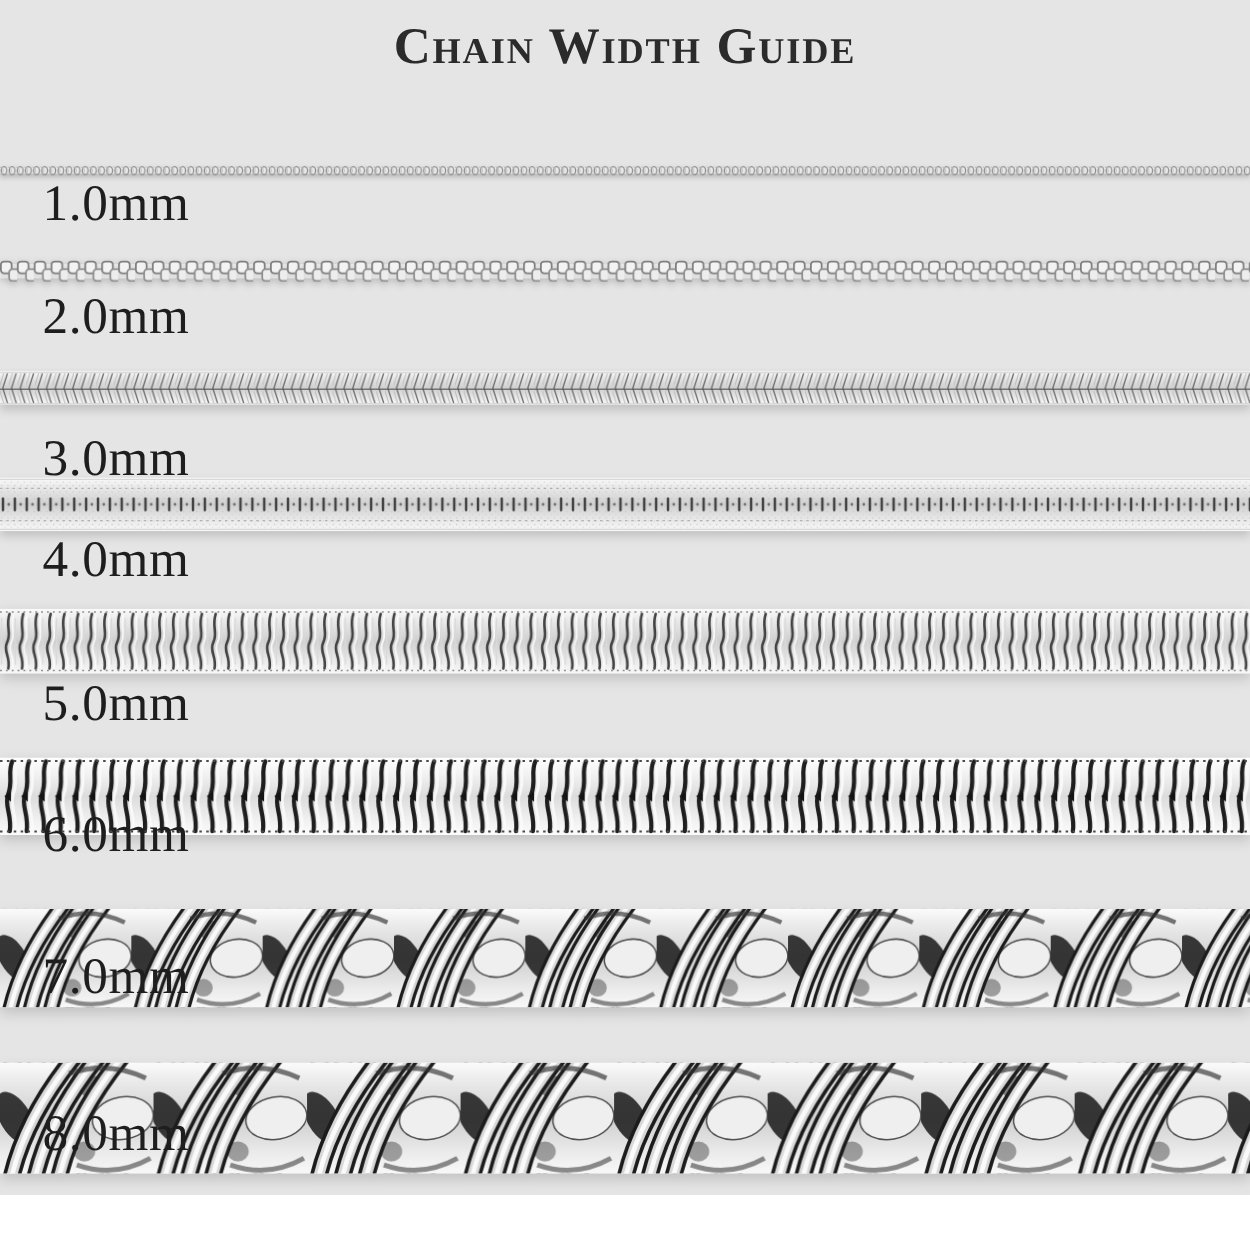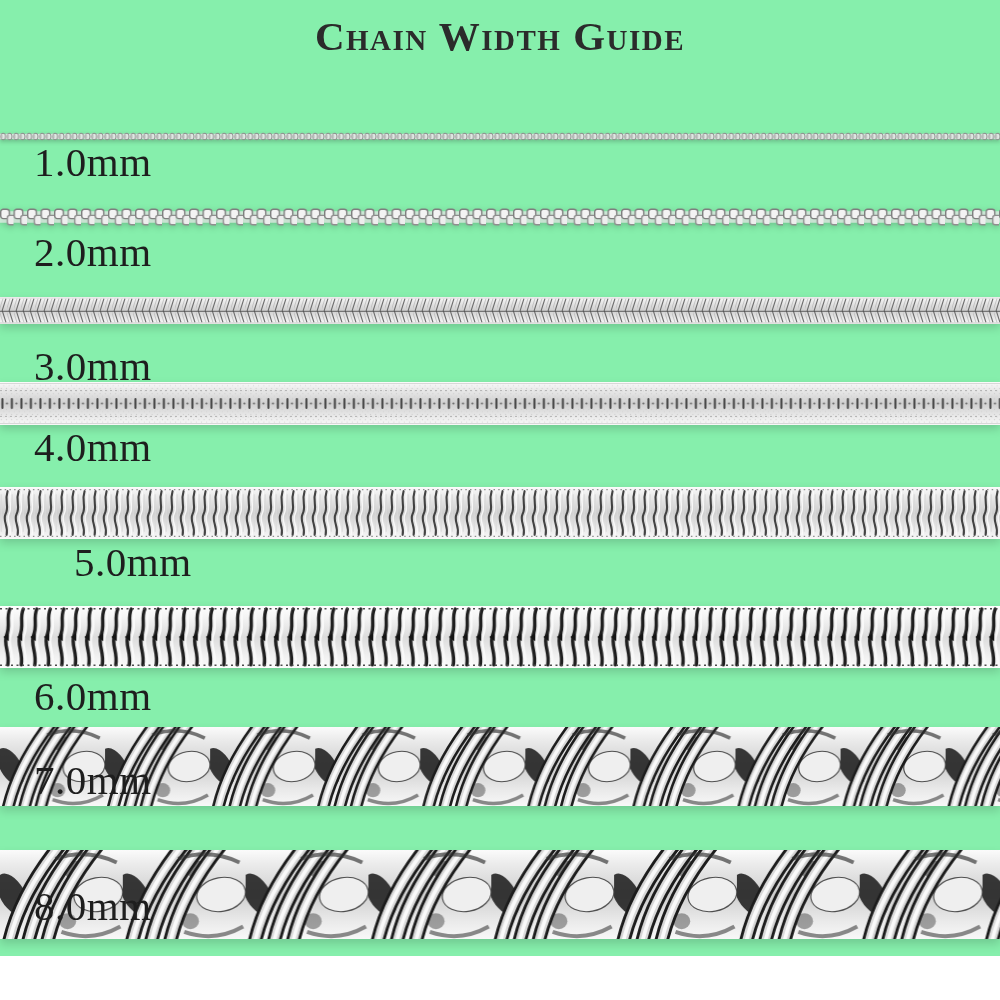--- a/index.html
+++ b/index.html
@@ -1,33 +1,33 @@
 <!DOCTYPE html>
 <html><head>
 <meta charset="utf-8">
 <style>
   html,body{margin:0;padding:0;background:#ffffff;}
-  .page{position:relative;width:1000px;height:956px;background:#86efac;overflow:hidden;
+  .page{position:relative;width:1000px;height:956px;background:#e5e5e5;overflow:hidden;
         font-family:"Liberation Serif","DejaVu Serif",serif;}
   .title{position:absolute;top:12px;left:0;width:1000px;text-align:center;margin:0;
          font-variant:small-caps;font-weight:600;font-size:41px;letter-spacing:1.5px;
          color:#2b2b2b;}
   .chain{position:absolute;left:0;width:1000px;display:block;}
   .mm-label{position:absolute;left:34px;font-size:41px;color:#1e1e1e;letter-spacing:0.5px;
             font-variant-numeric:oldstyle-nums;}
   #chain1{top:132px;height:9px;filter:drop-shadow(0 2px 2px rgba(0,0,0,0.22));}
   #chain2{top:208px;height:18px;filter:drop-shadow(0 2px 3px rgba(0,0,0,0.2));}
   #chain3{top:297px;height:27px;filter:drop-shadow(0 4px 4px rgba(0,0,0,0.16));}
   #chain4{top:382px;height:43px;filter:drop-shadow(0 4px 4px rgba(0,0,0,0.16));}
   #chain5{top:487px;height:52px;filter:drop-shadow(0 4px 5px rgba(0,0,0,0.16));}
   #chain6{top:606px;height:62px;filter:drop-shadow(0 4px 5px rgba(0,0,0,0.16));}
   #chain7{top:727px;height:79px;filter:drop-shadow(0 5px 5px rgba(0,0,0,0.15));}
   #chain8{top:850px;height:89px;filter:drop-shadow(0 5px 5px rgba(0,0,0,0.15));}
   #label1{top:138px;} #label2{top:228px;} #label3{top:328px;margin-top:14px;} #label4{top:423px;}
-  #label5{top:538px;margin-left:40px;} #label6{top:672px;} #label7{top:756px;} #label8{top:882px;}
+  #label5{top:538px;} #label6{top:643px;} #label7{top:756px;} #label8{top:882px;}
 </style>
 </head>
 <body>
 
 <div class="page">
   <h1 class="title">Chain Width Guide</h1>
 
   <svg id="chain1" class="chain" viewBox="0 0 1000 9" width="1000" height="9">
       <defs>
         <pattern id="c0p" patternUnits="userSpaceOnUse" width="6.5" height="9">

